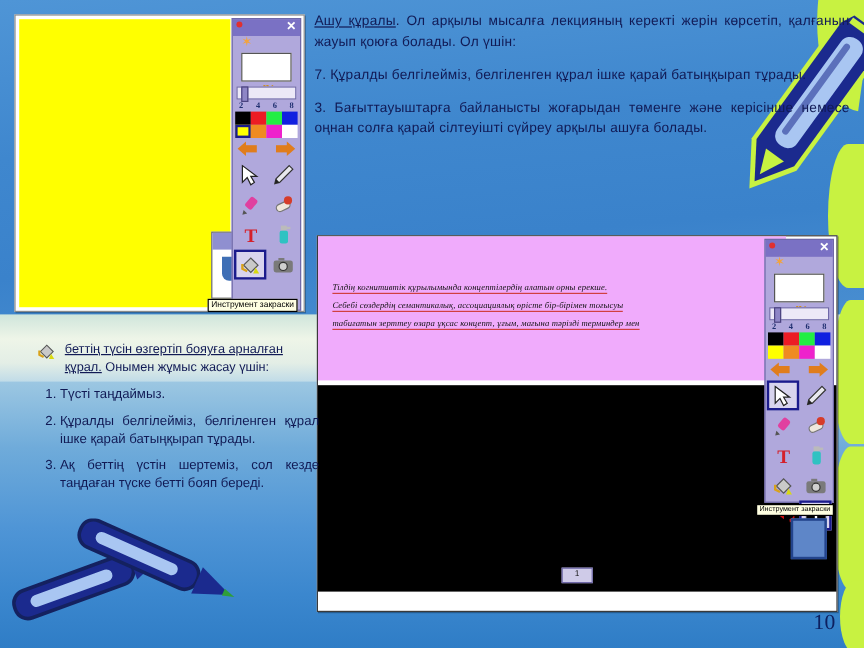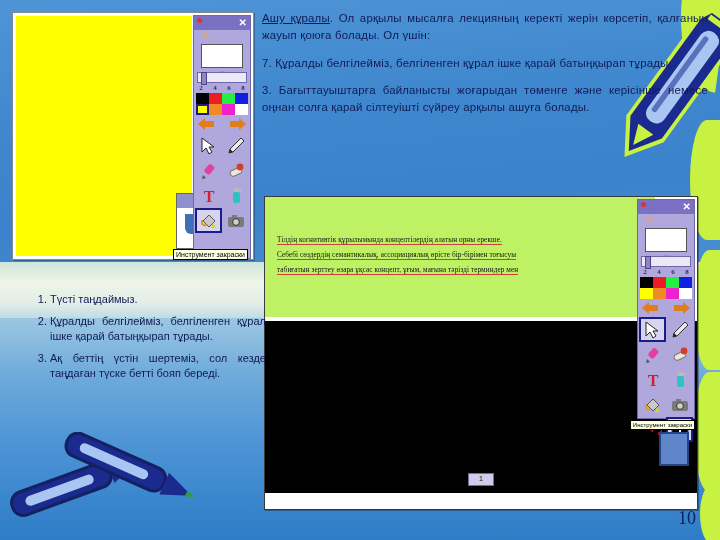--- a/index.html
+++ b/index.html
@@ -61,21 +61,21 @@
   .tooltip{position:absolute;background:#ffffe1;border:1px solid #000;font-size:7px;
     padding:1px 2px;white-space:nowrap;color:#000;font-family:"Liberation Sans",sans-serif;}
   #shot1 .minipic{position:absolute;left:163px;top:180px;width:42px;height:54px;background:#fff;border:1px solid #666;}
   #shot1 .minipic .sky{height:14px;background:#8f8fd0;}
   #shot1 .minipic .pot{margin:6px auto 0;width:26px;height:20px;background:#3f6fb5;border-radius:0 0 6px 6px;}
   #shot1 .tooltip{left:160px;top:236px;}
 
   
   #shot2{position:absolute;left:264px;top:196px;width:432px;height:312px;background:#fff;
     border:1px solid #3a3a3a;box-shadow:1px 1px 0 rgba(0,0,0,.3);}
-  #shot2 .doc{position:absolute;left:0;top:0;width:390px;height:120px;background:#bef264;overflow:hidden;}
+  #shot2 .doc{position:absolute;left:0;top:0;width:390px;height:120px;background:#f0abfc;overflow:hidden;font-style:italic;}
   #shot2 .doc p{margin:0;font-family:"Liberation Serif",serif;font-size:7.2px;color:#111;
     text-align:justify;line-height:15px;padding:0 12px;letter-spacing:.1px;}
   #shot2 .doc p.u span{border-bottom:1px solid #d04040;}
   #shot2 .black{position:absolute;left:0;top:124px;width:432px;height:172px;background:#000;}
   #shot2 .pagebadge{position:absolute;left:203px;bottom:7px;width:24px;height:11px;background:#cfcbe8;
     border:1px solid #6f68a8;color:#111;font-size:7px;line-height:10px;text-align:center;}
   #shot2 .palettebar{right:2px;top:2px;height:218px;}
   #shot2 .tooltip{right:2px;top:223px;font-size:6px;}
   #shot2 .trash{position:absolute;right:8px;top:235px;width:26px;height:30px;background:#5e86c8;
     border:2px solid #23448c;}
@@ -344,20 +344,29 @@
       </div>
     </div>
   </div>
 
   <div class="tooltip">Инструмент закраски</div>
 
   <div class="trash"></div>
 </div>
 
 <div id="lefttext">
+  <div class="head">
+    <svg class="bucket" viewBox="0 0 18 18">
+      <polygon points="3,9 9,3 15,9 9,15" fill="#c9c9c9" stroke="#555"></polygon>
+      <path d="M2,8 L2,12 L6,14" stroke="#d9a21a" stroke-width="2" fill="none"></path>
+      <polygon points="13,11 16,16 11,16" fill="#d9d910"></polygon>
+    </svg>
+    <u>беттің түсін өзгертіп бояуға арналған құрал.</u>
+    <span>Онымен жұмыс жасау үшін:</span>
+  </div>
   <ol>
     <li>Түсті таңдаймыз.</li>
     <li>Құралды белгілейміз, белгіленген құрал ішке қарай батыңқырап тұрады.</li>
     <li>Ақ беттің үстін шертеміз, сол кезде таңдаған түске бетті бояп береді.</li>
   </ol>
 </div>
 
 <svg style="position:absolute;left:4px;top:446px;" width="160" height="94" viewBox="0 0 160 94">
   <g transform="rotate(-20 80 47)">
     <rect x="8" y="24" width="104" height="24" rx="11" fill="#1b2a8e" stroke="#14215f" stroke-width="3"></rect>

